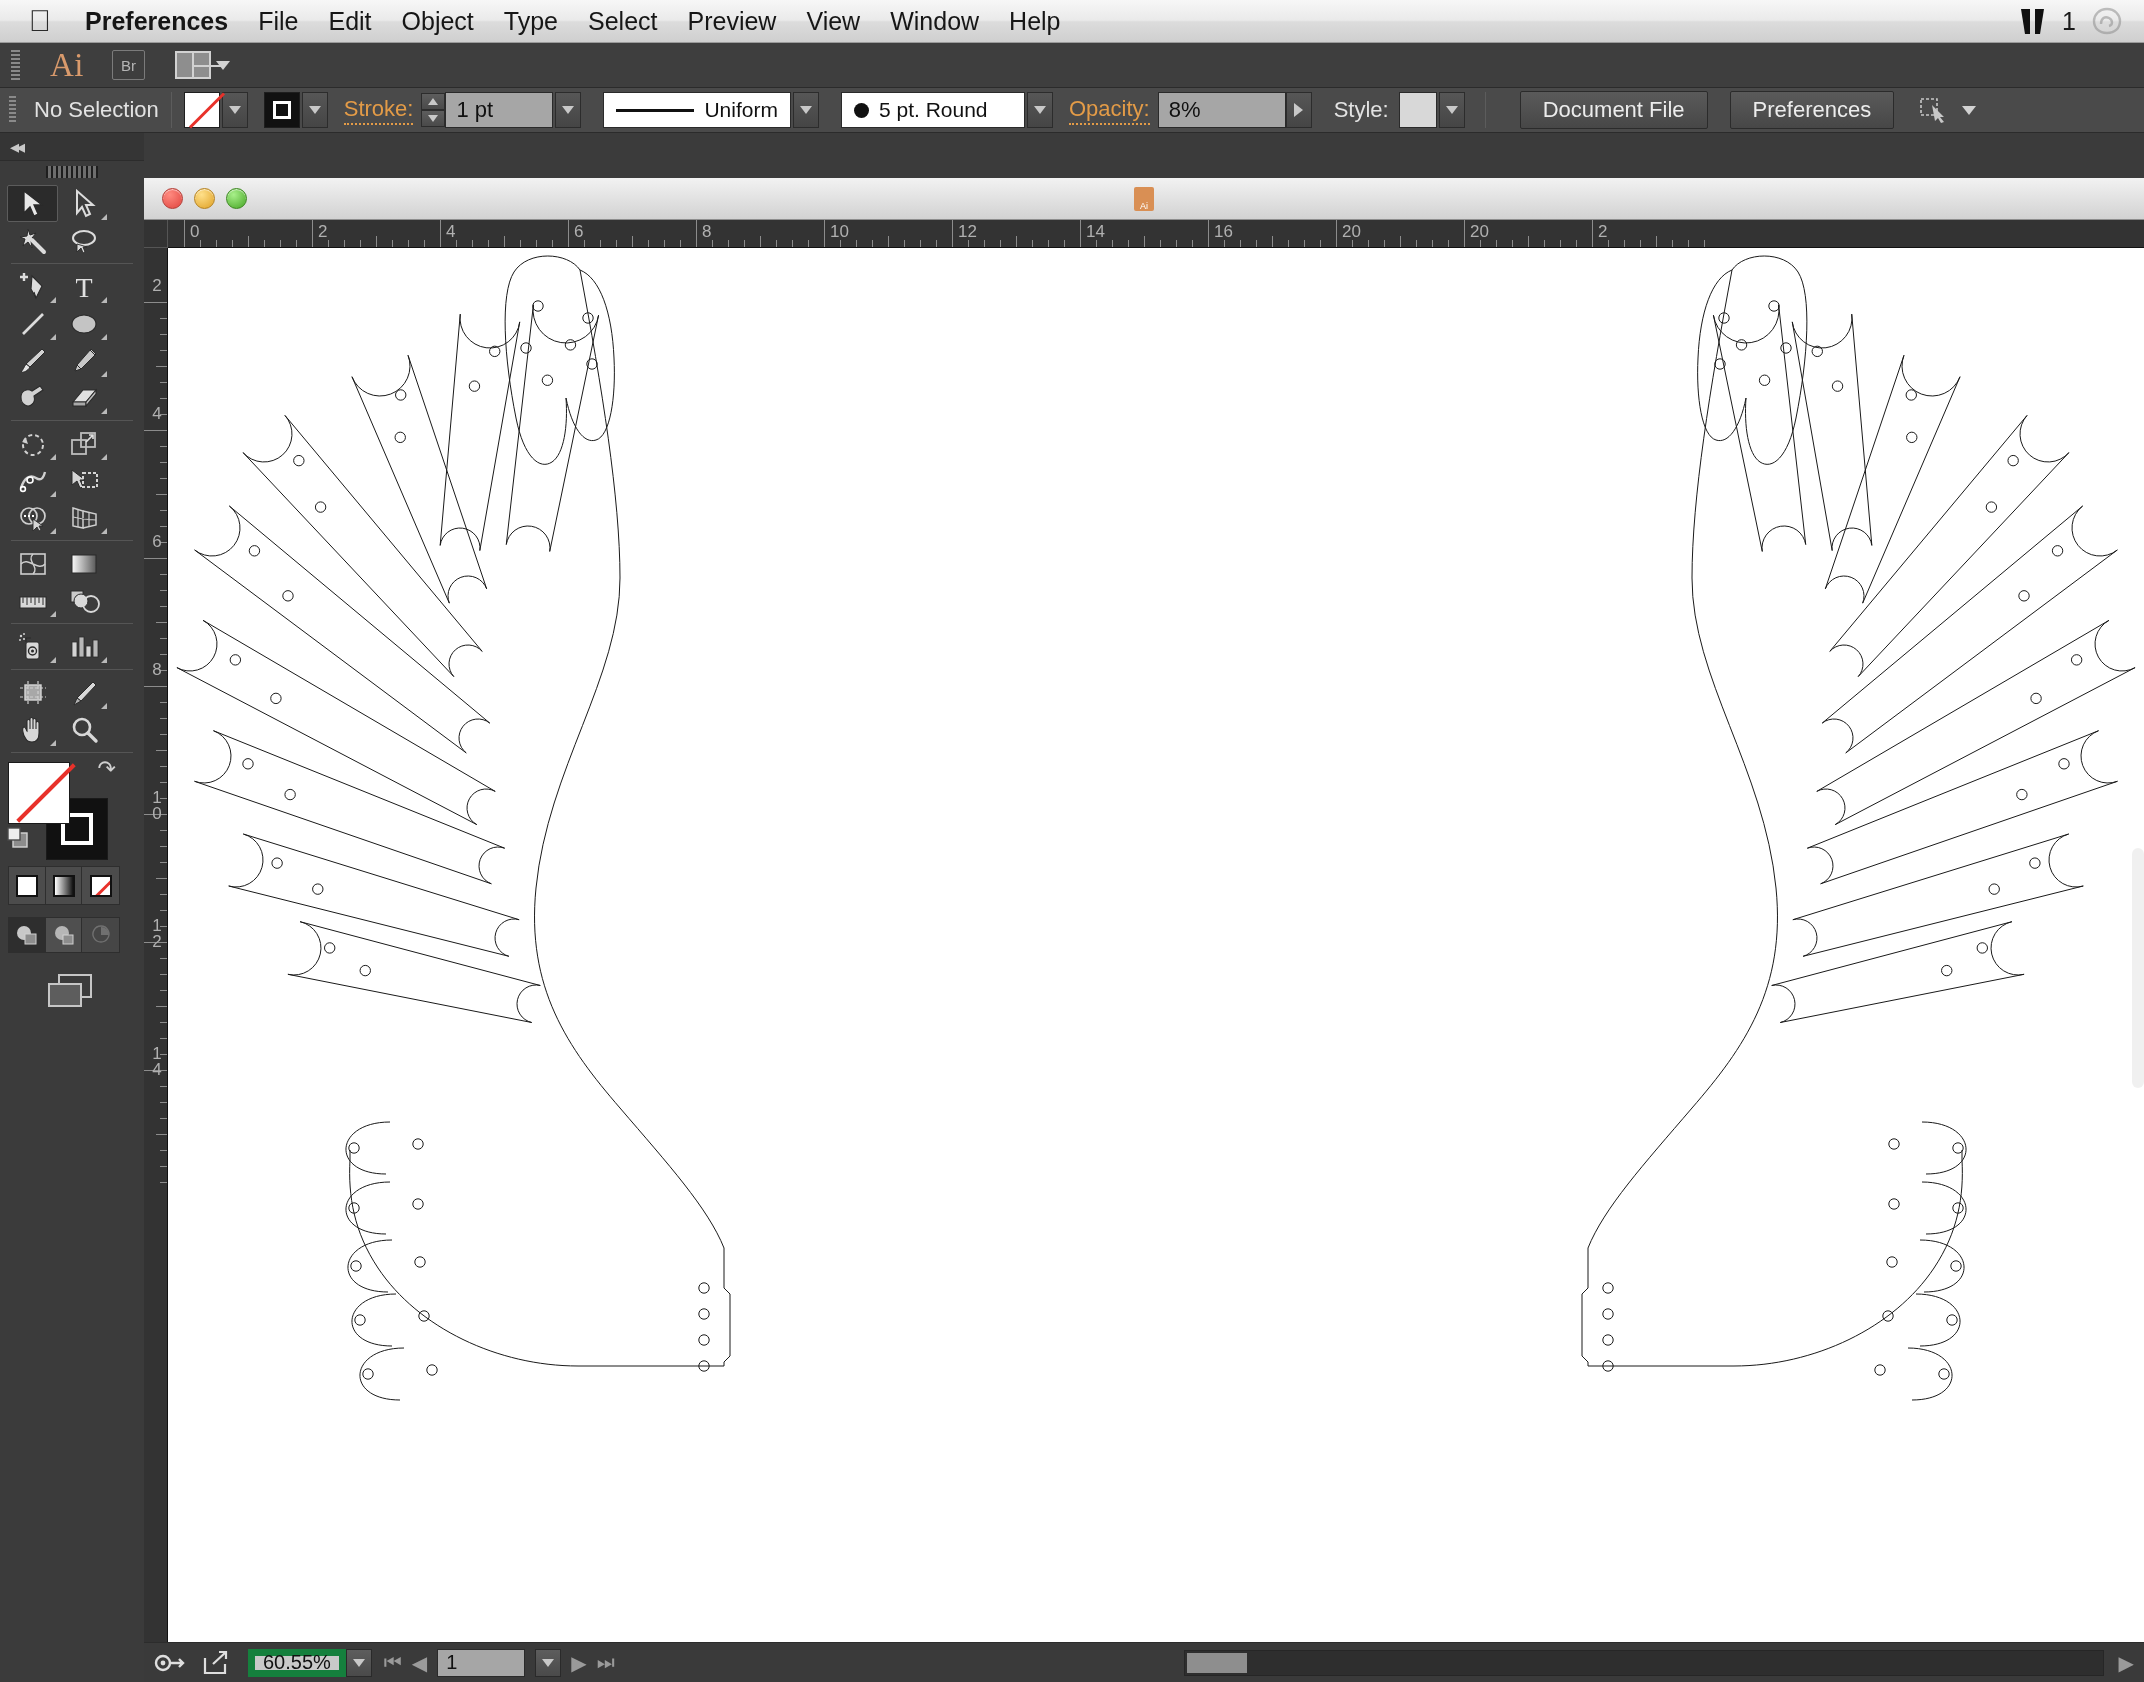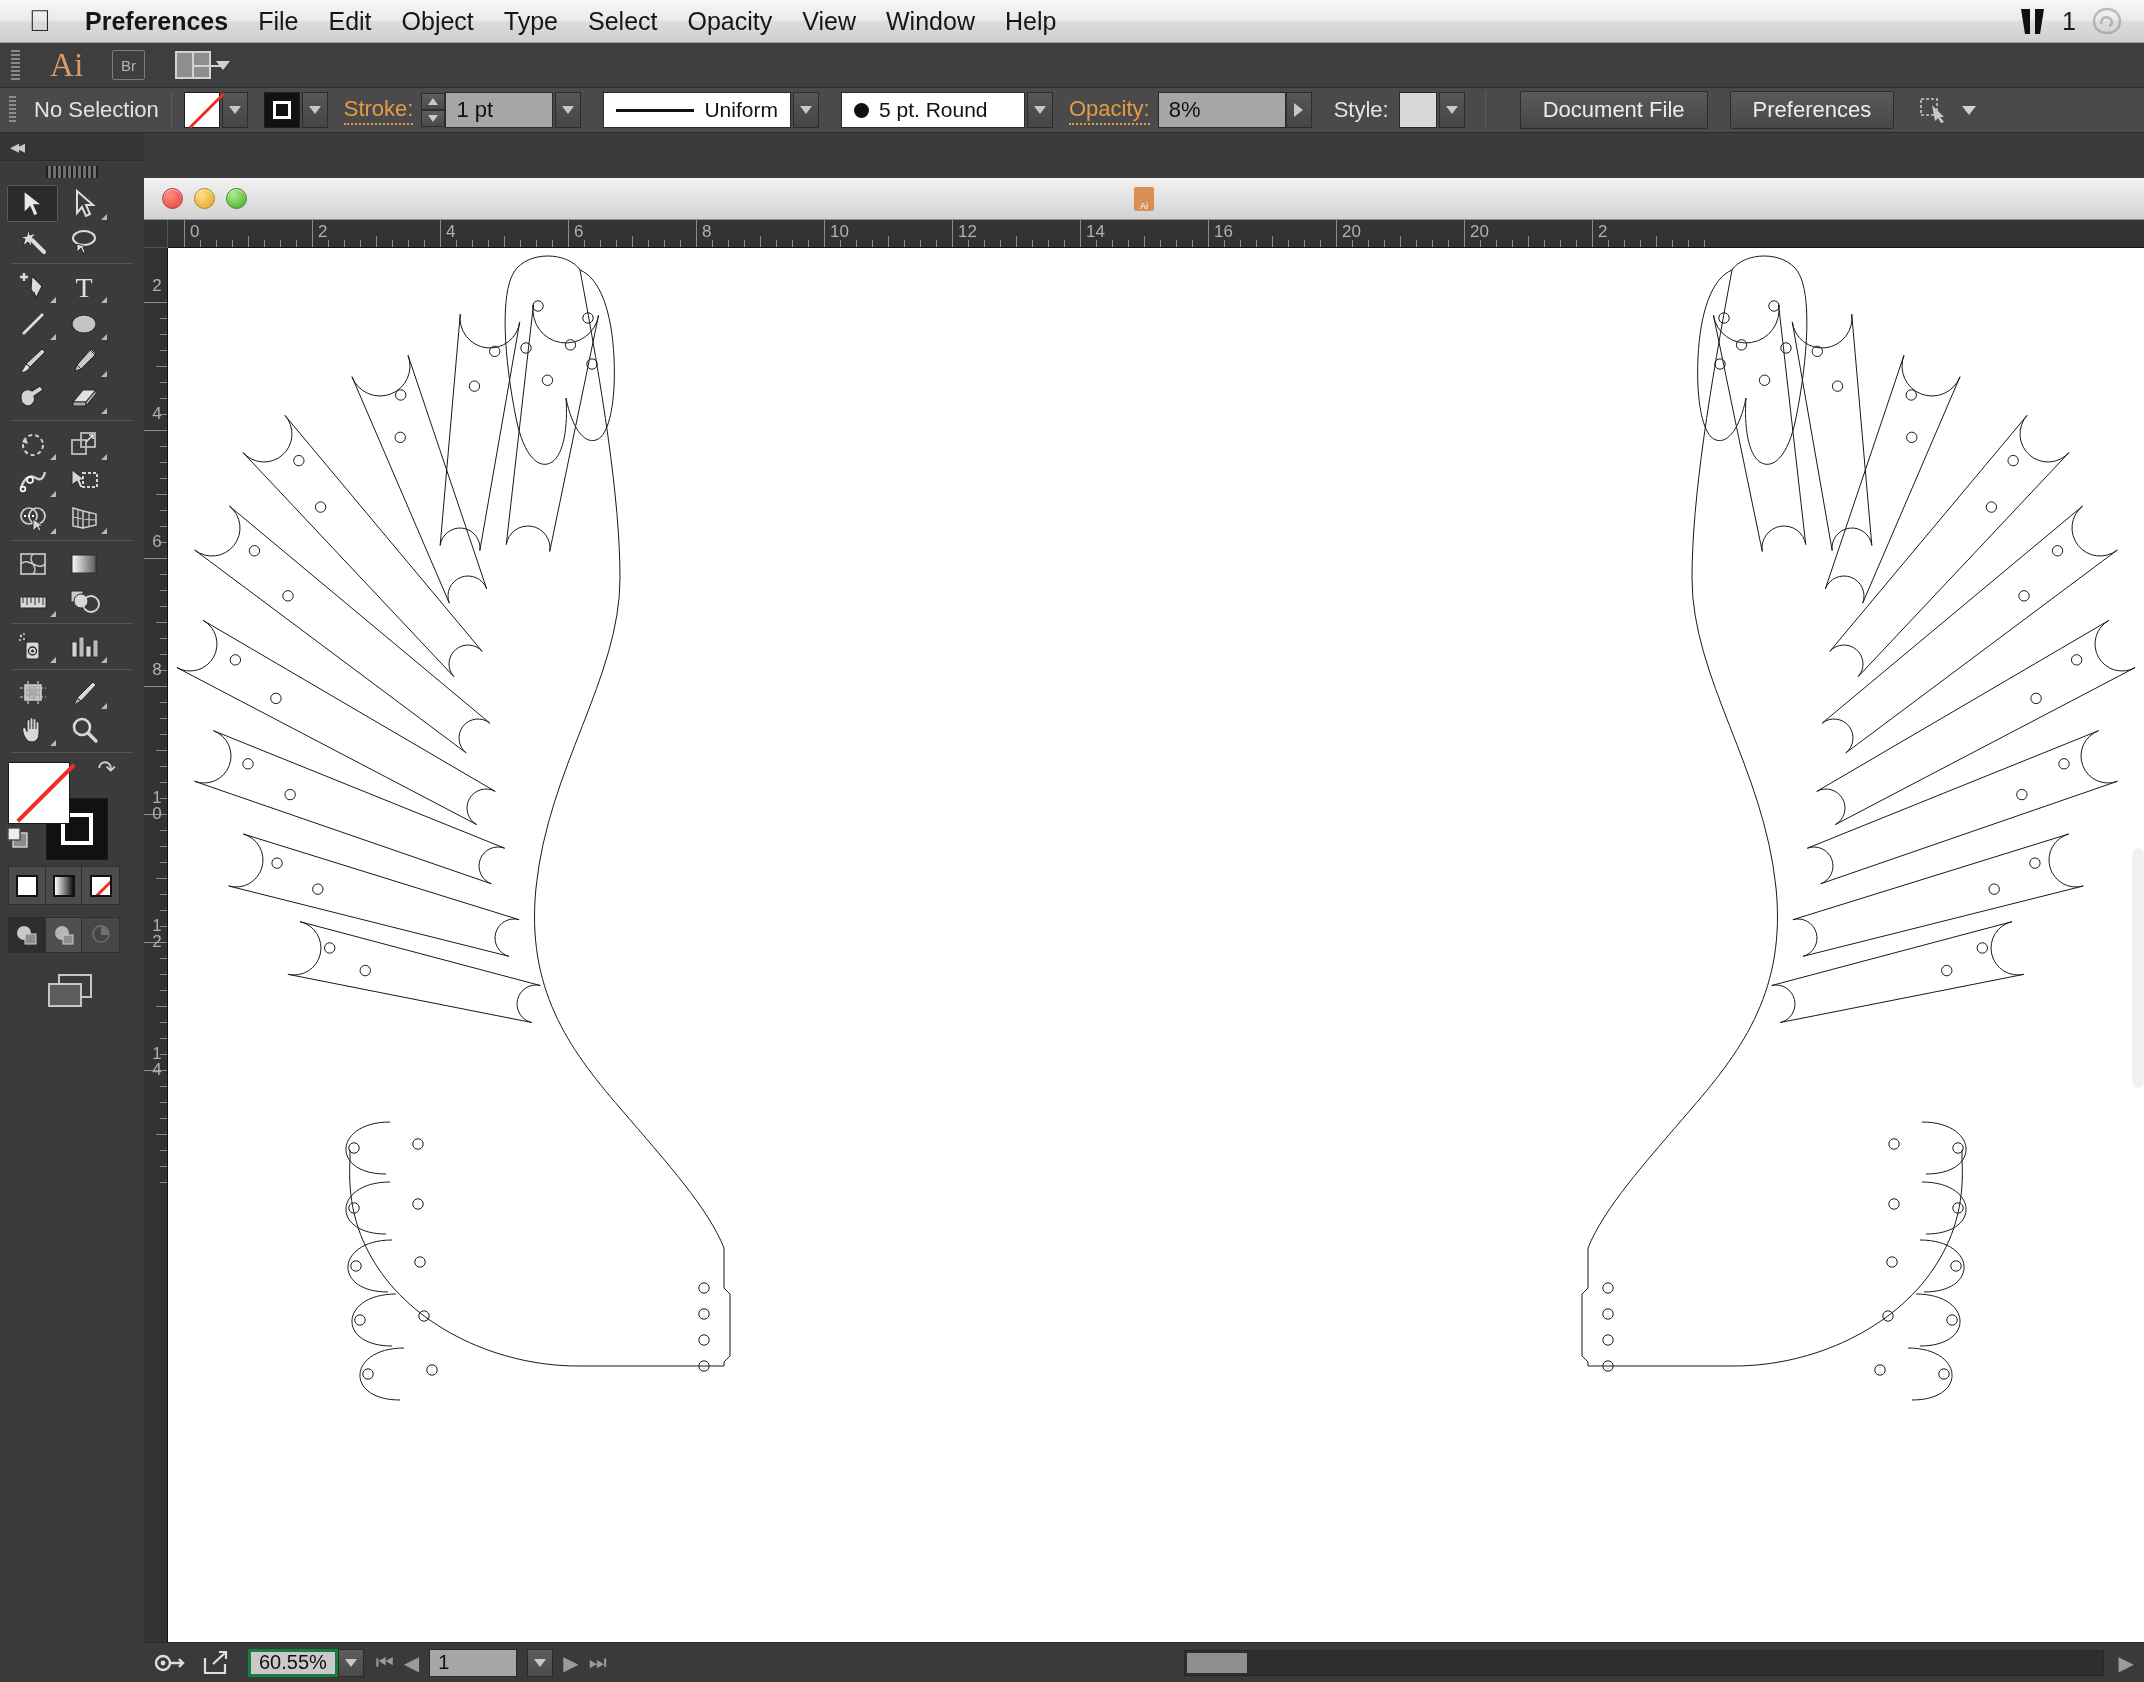--- a/index.html
+++ b/index.html
@@ -289,21 +289,21 @@
   }
 
   
   .statusbar {
     position:absolute; left:144px; bottom:0; width:2000px; height:40px;
     background:#3a3a3a; display:flex; align-items:center; z-index:45;
     border-top:1px solid #2c2c2c;
   }
   .sb-btn { width:40px;height:30px;display:flex;align-items:center;justify-content:center;margin-left:6px;}
   .sb-zoom {
-    margin-left:12px; height:28px; background:#c9c9c9; border:3px solid #15803d;
+    margin-left:12px; height:28px; background:#c9c9c9; border:7px solid #15803d;
     font-size:20px; color:#111; display:flex;align-items:center;padding:0 8px;
   }
   .sb-dd {
     width:26px;height:28px;background:linear-gradient(#5d5d5d,#4a4a4a);border:1px solid #2a2a2a;
     display:flex;align-items:center;justify-content:center;
   }
   .sb-nav { display:flex; align-items:center; margin-left:12px; gap:10px; }
   .sb-arrow { font-size:20px; color:#9a9a9a; }
   .sb-page {
     height:28px; width:88px; background:#a6a6a6; border:1px solid #2a2a2a;
@@ -326,21 +326,21 @@
 
   <div class="macbar">
     <div class="apple-logo"></div>
     <div class="menu-items">
       <div class="menu-item app-name">Preferences</div>
       <div class="menu-item">File</div>
       <div class="menu-item">Edit</div>
       <div class="menu-item">Object</div>
       <div class="menu-item">Type</div>
       <div class="menu-item">Select</div>
-      <div class="menu-item">Opacity</div>
+      <div class="menu-item">Preview</div>
       <div class="menu-item">View</div>
       <div class="menu-item">Window</div>
       <div class="menu-item">Help</div>
     </div>
     <div class="macbar-right">
       <div class="ai-badge-mini">
         <svg width="30" height="31" viewBox="0 0 30 31">
             <path d="M3 3 L12 3 L12 28 L7 28 L3 3 Z" fill="#111"></path>
             <path d="M17 3 L26 3 L22 28 L17 28 Z" fill="#111"></path>
           </svg>

